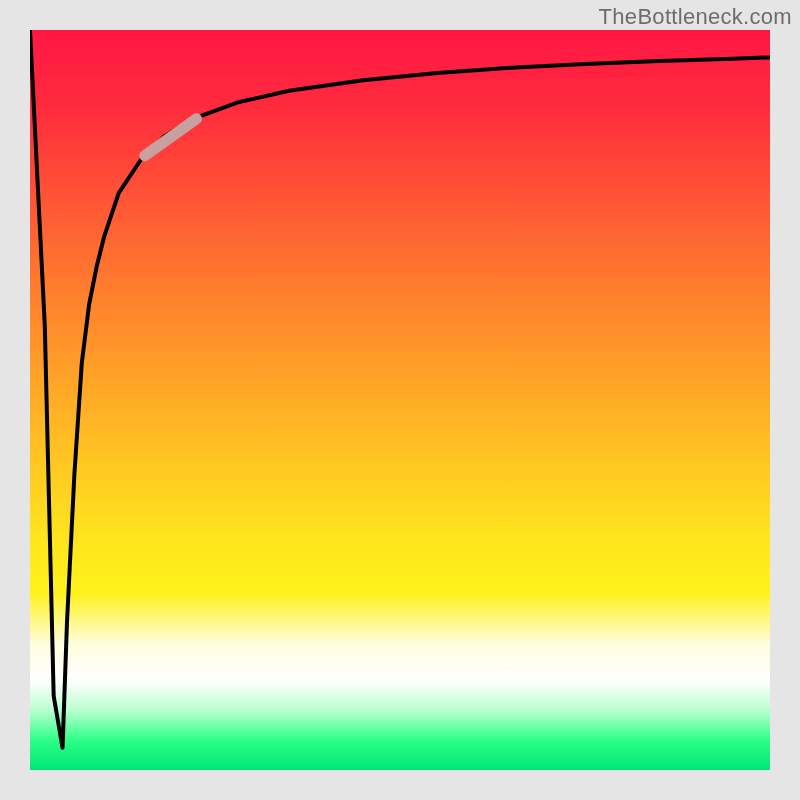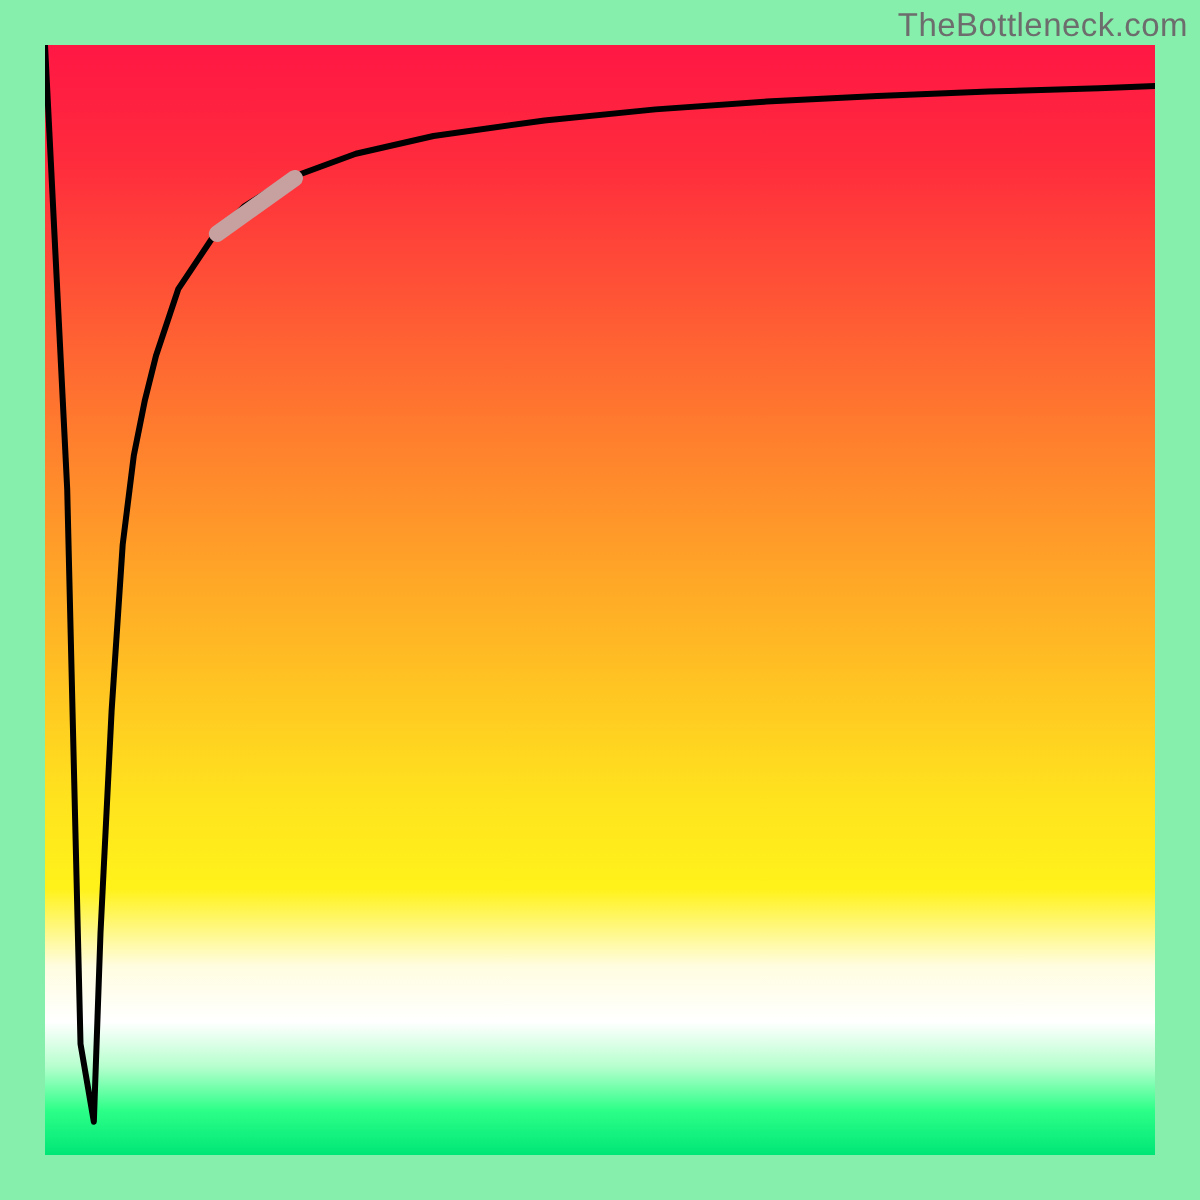--- a/index.html
+++ b/index.html
@@ -8,21 +8,21 @@
     width: 800px;
     height: 800px;
     background: #000;
     font-family: Arial, Helvetica, sans-serif;
     overflow: hidden;
   }
   .frame {
     position: relative;
     width: 800px;
     height: 800px;
-    background: #86efac;
+    background: #e5e5e5;
   }
   .plot-area {
     position: absolute;
     left: 30px;
     top: 30px;
     width: 740px;
     height: 740px;
     background: linear-gradient(
       to bottom,
       #ff1744 0%,

